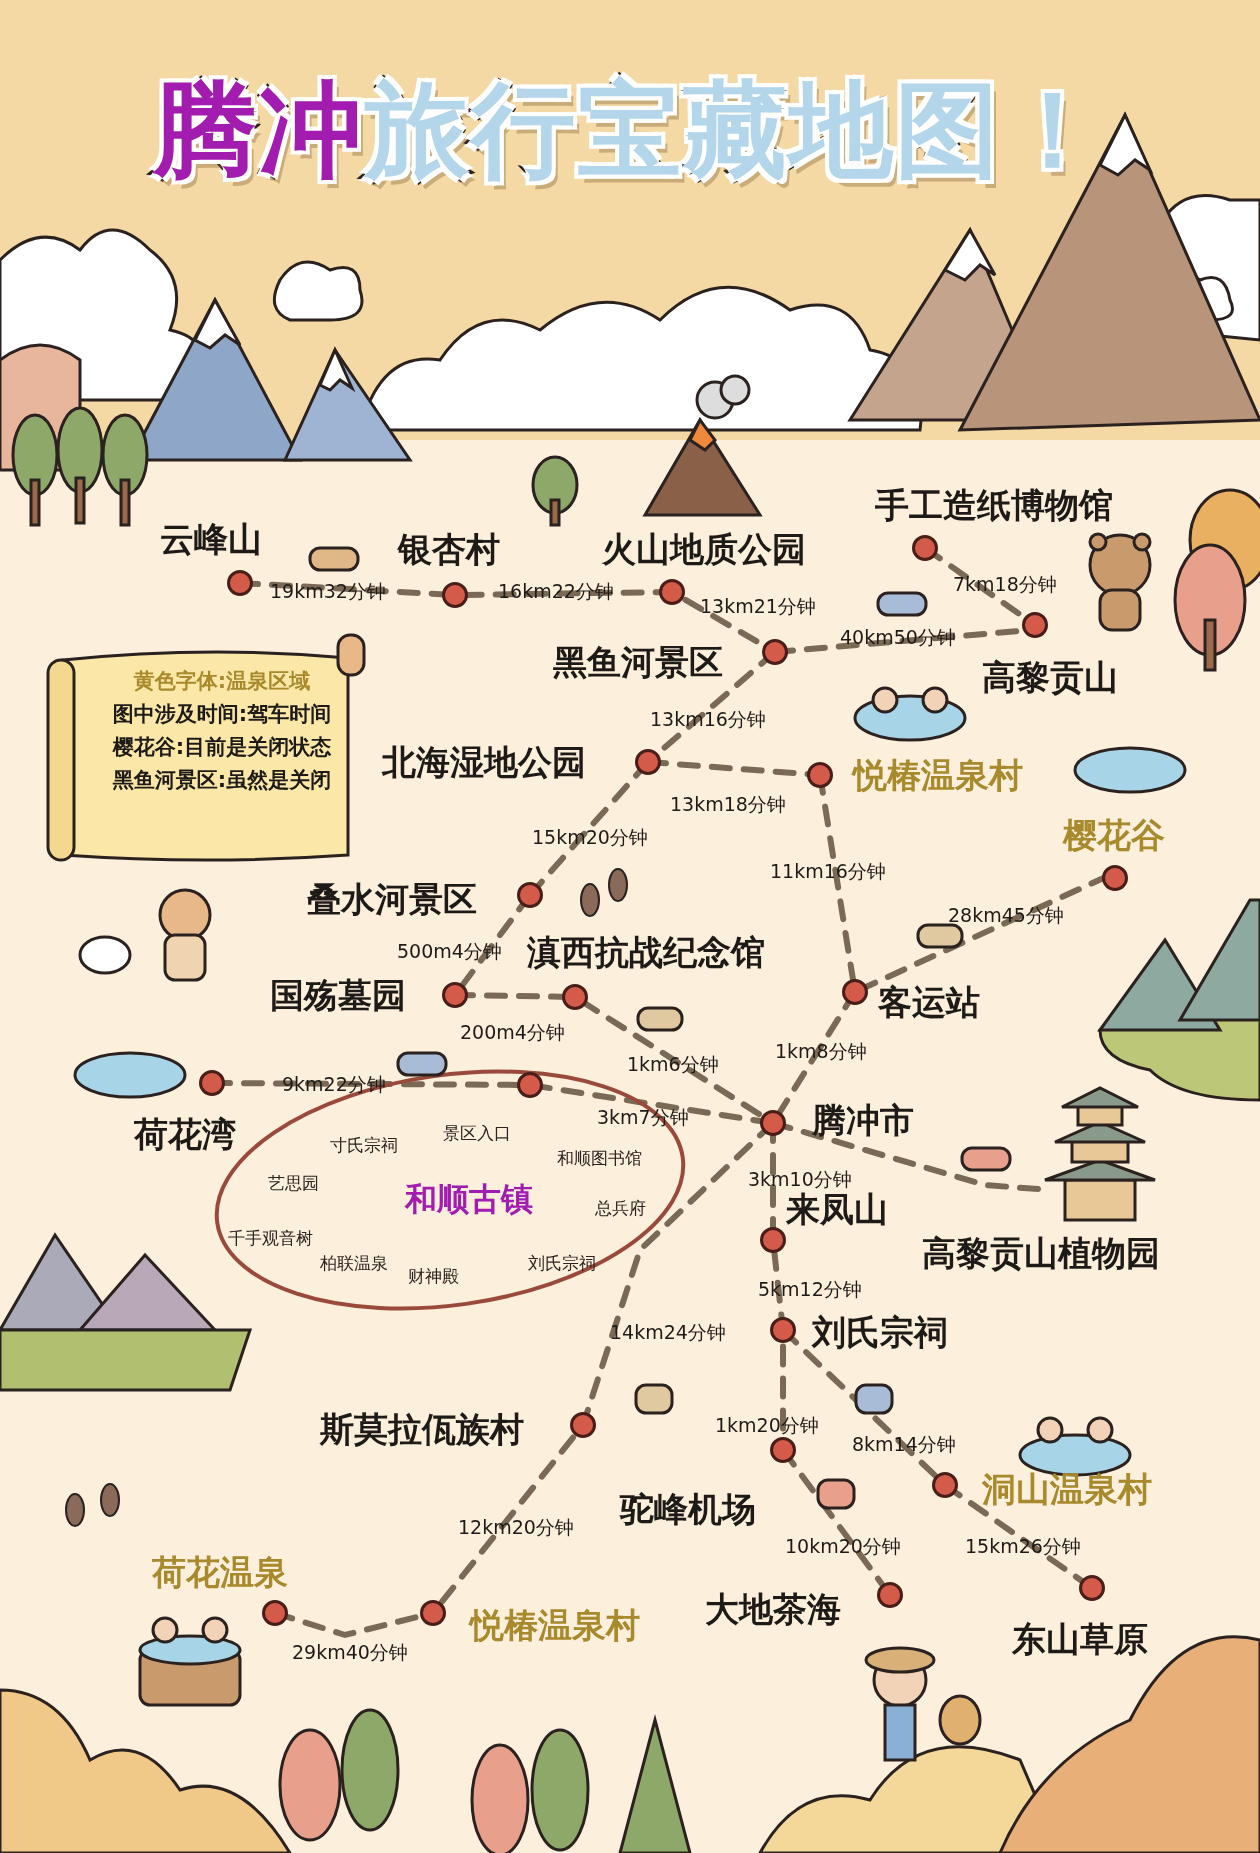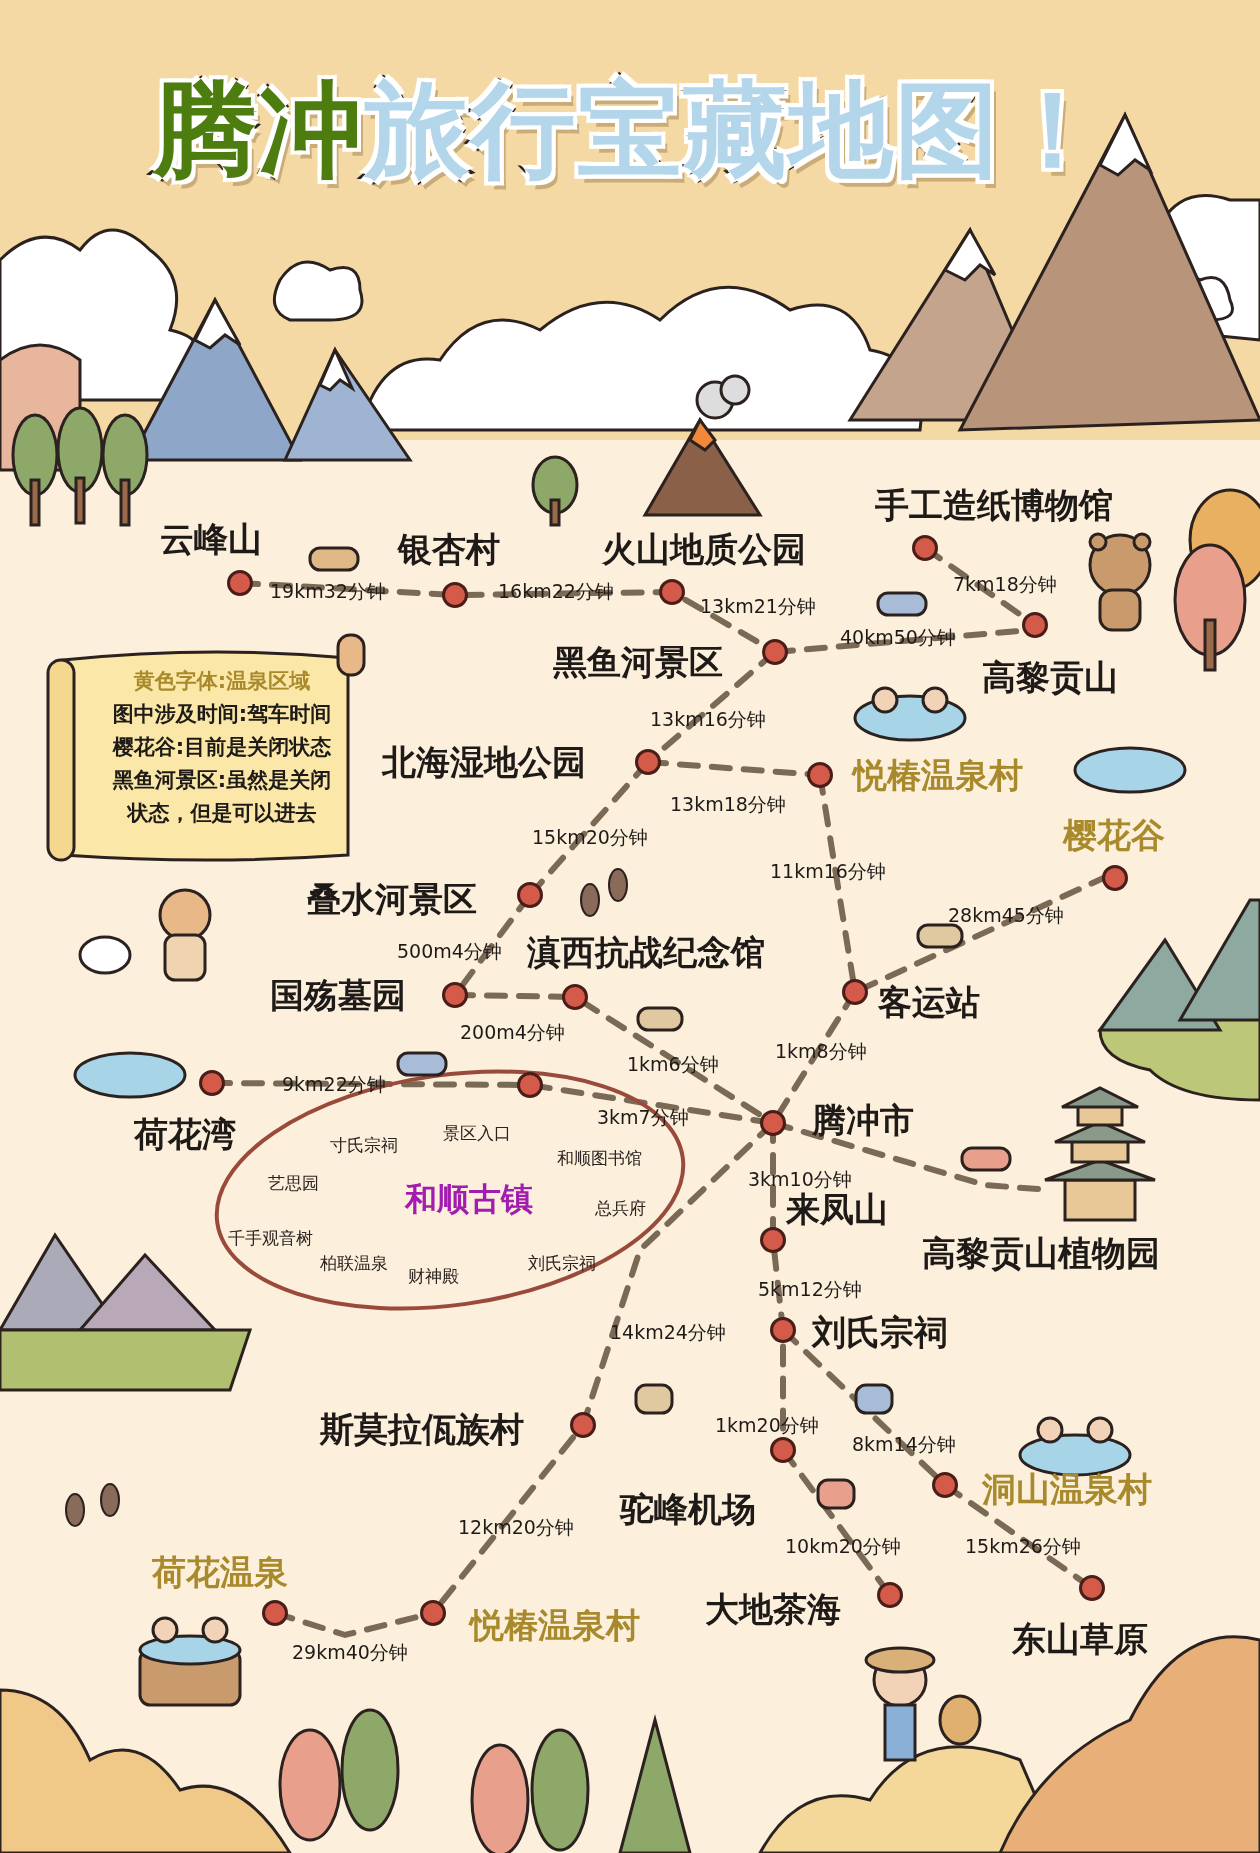--- a/index.html
+++ b/index.html
@@ -3,21 +3,21 @@
 <meta charset="utf-8">
 <style>
   html,body{margin:0;padding:0;}
   body{width:1260px;height:1853px;position:relative;overflow:hidden;
        font-family:"DejaVu Sans","Liberation Sans",sans-serif;background:#fcefdc;}
   #map{position:absolute;left:0;top:0;width:1260px;height:1853px;}
   .title{position:absolute;left:0;top:70px;width:1260px;text-align:center;
          font-size:104px;font-weight:bold;letter-spacing:2px;line-height:120px;}
   .title span{-webkit-text-stroke:5px #2b2220;paint-order:stroke fill;
               text-shadow:0 0 0 #fff,4px 4px 0 #fff,-4px -4px 0 #fff,4px -4px 0 #fff,-4px 4px 0 #fff,6px 8px 0 rgba(120,90,40,.35);}
-  .t-pink{color:#4d7c0f;}
+  .t-pink{color:#a21caf;}
   .t-blue{color:#b4d6ea;}
   .label{position:absolute;font-weight:bold;color:#1e1a18;white-space:nowrap;line-height:1;}
   .label.big{font-size:34px;}
   .label.hot{color:#a88a2c;}
   .dist{position:absolute;font-size:19px;color:#1e1a18;white-space:nowrap;line-height:1;}
   .loop{position:absolute;font-size:17px;color:#2a2320;white-space:nowrap;line-height:1;}
   .loop-title{position:absolute;font-size:32px;font-weight:bold;color:#a21caf;white-space:nowrap;line-height:1;}
   .legend{position:absolute;left:72px;top:665px;width:300px;font-size:21px;font-weight:bold;line-height:33px;color:#1e1a18;text-align:center;}
   .legend .hot{color:#a88a2c;}
   .pin{position:absolute;width:26px;height:26px;border-radius:50%;background:#d45a4a;border:3px solid #4a1e18;box-sizing:border-box;}
@@ -192,21 +192,20 @@
 <svg style="position:absolute;left:38px;top:630px" width="340" height="260">
   <path d="M25 30 Q170 15 310 28 L310 225 Q170 235 25 225 Z" fill="#fbe8a8" stroke="#2b2220" stroke-width="3"></path>
   <rect x="10" y="30" width="26" height="200" rx="13" fill="#f5d890" stroke="#2b2220" stroke-width="3"></rect>
   <rect x="300" y="5" width="26" height="40" rx="12" fill="#e8b888" stroke="#2b2220" stroke-width="3"></rect>
 </svg>
 <div class="legend">
   <div class="hot">黄色字体:温泉区域</div>
   <div>图中涉及时间:驾车时间</div>
   <div>樱花谷:目前是关闭状态</div>
   <div>黑鱼河景区:虽然是关闭</div>
-  <div>状态，但是可以进去</div>
 </div>
 
 <div class="pin" style="left:227px;top:570px"></div>
 <div class="pin" style="left:442px;top:582px"></div>
 <div class="pin" style="left:659px;top:579px"></div>
 <div class="pin" style="left:912px;top:535px"></div>
 <div class="pin" style="left:1022px;top:612px"></div>
 <div class="pin" style="left:762px;top:639px"></div>
 <div class="pin" style="left:635px;top:749px"></div>
 <div class="pin" style="left:807px;top:762px"></div>

